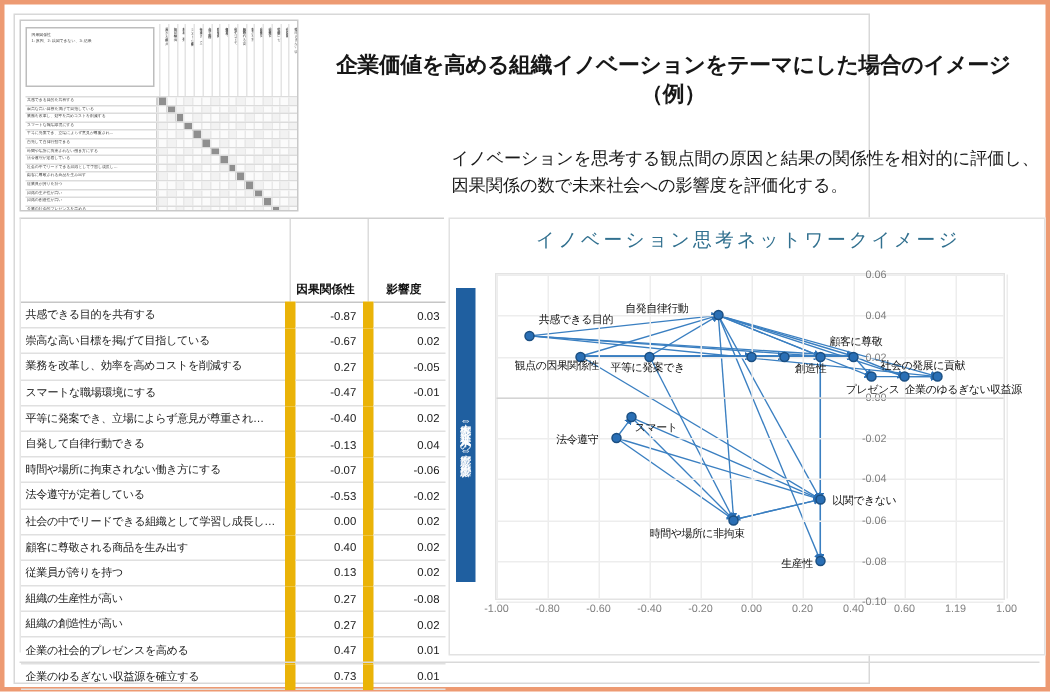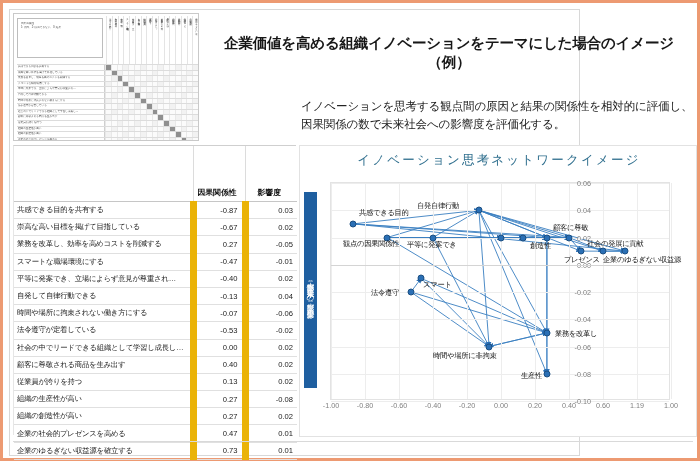--- a/index.html
+++ b/index.html
@@ -700,21 +700,21 @@
           <div class="ptlab" style="left: 198.9px; top: 57.5px;">創造性</div>
           <div class="pt" style="left: 238px; top: 54.5px;"></div>
           <div class="ptlab" style="left: 222px; top: 39.5px;">顧客に尊敬</div>
           <div class="pt" style="left: 272px; top: 68.125px;"></div>
           <div class="ptlab" style="left: 256px; top: 56.125px;">社会の発展に貢献</div>
           <div class="pt" style="left: 249.9px; top: 68.125px;"></div>
           <div class="ptlab" style="left: 232.9px; top: 72.125px;">プレゼンス</div>
           <div class="pt" style="left: 294.1px; top: 68.125px;"></div>
           <div class="ptlab" style="left: 272.1px; top: 72.125px;">企業のゆるぎない収益源</div>
           <div class="pt" style="left: 215.9px; top: 149.875px;"></div>
-          <div class="ptlab" style="left: 223.9px; top: 145.875px;">業務を改革し</div>
+          <div class="ptlab" style="left: 223.9px; top: 145.875px;">以関できない</div>
           <div class="pt" style="left: 158.1px; top: 163.5px;"></div>
           <div class="ptlab" style="left: 102.1px; top: 167.5px;">時間や場所に非拘束</div>
           <div class="pt" style="left: 215.9px; top: 190.75px;"></div>
           <div class="ptlab" style="left: 189.9px; top: 187.75px;">生産性</div>
         </div>
     </div>
 
     <div id="footer-rule"></div>
 
   </div>

